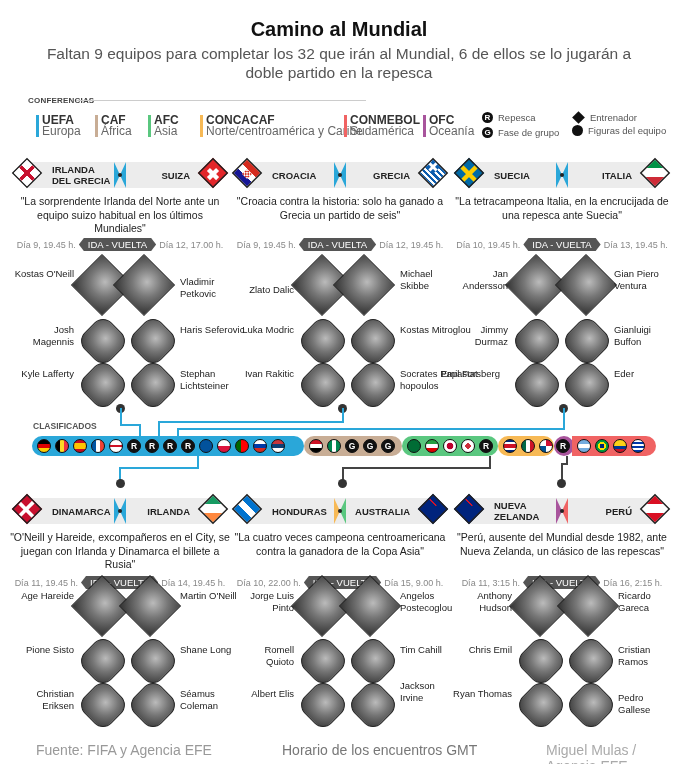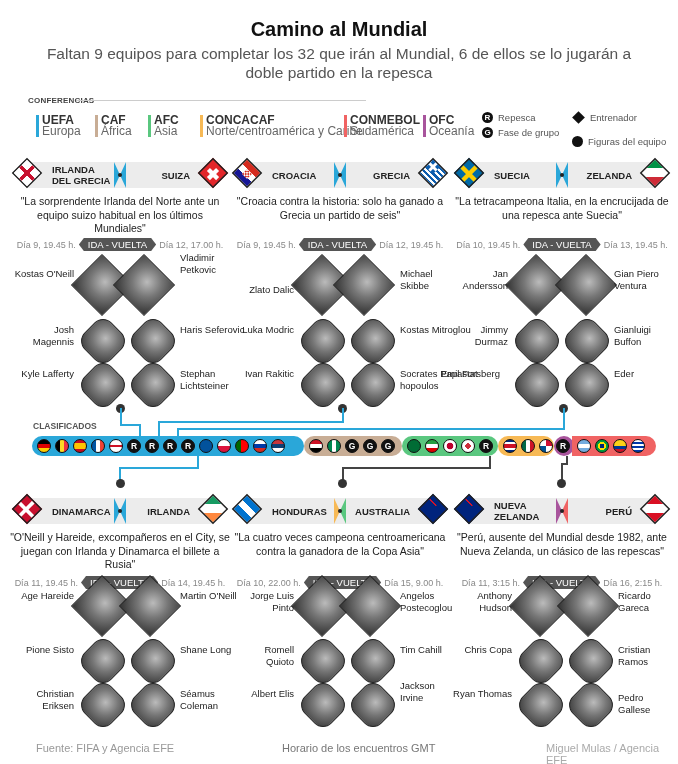--- a/index.html
+++ b/index.html
@@ -38,21 +38,21 @@
 .pname{position:absolute;font-size:9.5px;line-height:12px;color:#222}
 .pname.l{text-align:right}
 .pname.r{text-align:left}
 
 .clasif-label{left:33px;top:421px;font-size:8.5px;font-weight:bold;color:#555}
 .strip{position:absolute;top:436px;height:20px;border-radius:10px;display:flex;align-items:center;padding:0 5px;gap:4px}
 .chip{width:14px;height:14px;border-radius:50%;border:1.5px solid #111;overflow:hidden;flex:none;display:flex;align-items:center;justify-content:center;font-size:8.5px;font-weight:bold;color:#fff;background:#111}
 .line{position:absolute;background:#2aa7d9}
 .line.dk{background:#444}
 .node{position:absolute;width:9px;height:9px;border-radius:50%;background:#333}
-.footer{top:742px;font-size:11px;color:#999}
+.footer{top:742px;font-size:14px;color:#999}
 </style>
 </head>
 <body>
 
 <div class="abs title">Camino al Mundial</div>
 <div class="abs subtitle">Faltan 9 equipos para completar los 32 que irán al Mundial, 6 de ellos se lo jugarán a doble partido en la repesca</div>
 
 <div class="abs conf-label">CONFERENCIAS</div>
 <div class="abs conf-rule"></div>
 
@@ -89,21 +89,21 @@
   <div class="key" style="margin-top:2px">
       <span class="rbadge">G</span>
       <span>Fase de grupo</span>
     </div>
 </div>
 <div class="abs" style="left:572px;top:111px">
   <div class="key">
       <span class="dshape"></span>
       <span>Entrenador</span>
     </div>
-  <div class="key" style="margin-top:11px">
+  <div class="key" style="margin-top:0">
       <span class="cshape"></span>
       <span>Figuras del equipo</span>
     </div>
 </div>
 
 <div class="match" style="left:10px;top:158px;height:240px">
   <div class="band"></div>
   <div class="flag l" style="background:#fff">
       <div style="position:absolute;inset:0;background:linear-gradient(#fff 40%,#c8102e 40%,#c8102e 60%,#fff 60%)"></div>
       <div style="position:absolute;inset:0;background:linear-gradient(90deg,transparent 40%,#c8102e 40%,#c8102e 60%,transparent 60%)"></div>
@@ -121,21 +121,21 @@
     </div>
   <div class="quote">"La sorprendente Irlanda del Norte ante un equipo suizo habitual en los últimos Mundiales"</div>
   <div class="dates">
       <span>Día 9, 19.45 h.</span>
       <span class="pill">IDA - VUELTA</span>
       <span>Día 12, 17.00 h.</span>
     </div>
   <div class="face coach" style="left:70px;top:105px"></div>
   <div class="face coach" style="left:112px;top:105px"></div>
   <div class="pname l" style="right:156px;top:110px;width:60px">Kostas O'Neill</div>
-  <div class="pname r" style="left:170px;top:94px;width:60px">Vladimir Petkovic</div>
+  <div class="pname r" style="left:170px;top:118px;width:60px">Vladimir Petkovic</div>
   <div class="face player" style="left:74px;top:164px"></div>
   <div class="face player" style="left:124px;top:164px"></div>
   <div class="pname l" style="right:156px;top:166px;width:60px">Josh Magennis</div>
   <div class="pname r" style="left:170px;top:166px;width:70px">Haris Seferovic</div>
   <div class="face player" style="left:74px;top:208px"></div>
   <div class="face player" style="left:124px;top:208px"></div>
   <div class="pname l" style="right:156px;top:210px;width:60px">Kyle Lafferty</div>
   <div class="pname r" style="left:170px;top:210px;width:70px">Stephan Lichtsteiner</div>
 </div>
 
@@ -181,21 +181,21 @@
   <div class="flag l" style="background:#006aa7">
       <div style="position:absolute;left:0;top:11px;width:30px;height:6px;background:#fecc00"></div>
       <div style="position:absolute;left:11px;top:0;width:6px;height:30px;background:#fecc00"></div>
     </div>
   <div class="teamname l">SUECIA</div>
   <div class="bow">
       <div class="lt"></div>
       <div class="rt"></div>
       <div class="dot"></div>
     </div>
-  <div class="teamname r">ZELANDA</div>
+  <div class="teamname r">ITALIA</div>
   <div class="flag r" style="background:linear-gradient(135deg,#009246 33%,#fff 33%,#fff 66%,#ce2b37 66%)"></div>
   <div class="quote">"La tetracampeona Italia, en la encrucijada de una repesca ante Suecia"</div>
   <div class="dates">
       <span>Día 10, 19.45 h.</span>
       <span class="pill">IDA - VUELTA</span>
       <span>Día 13, 19.45 h.</span>
     </div>
   <div class="face coach" style="left:62px;top:105px"></div>
   <div class="face coach" style="left:112px;top:105px"></div>
   <div class="pname l" style="right:164px;top:110px;width:60px">Jan Andersson</div>
@@ -368,21 +368,21 @@
       <span>Día 11, 3:15 h.</span>
       <span class="pill">IDA - VUELTA</span>
       <span>Día 16, 2:15 h.</span>
     </div>
   <div class="face coach" style="left:66px;top:90px"></div>
   <div class="face coach" style="left:114px;top:90px"></div>
   <div class="pname l" style="right:160px;top:96px;width:60px">Anthony Hudson</div>
   <div class="pname r" style="left:166px;top:96px;width:60px">Ricardo Gareca</div>
   <div class="face player" style="left:70px;top:148px"></div>
   <div class="face player" style="left:120px;top:148px"></div>
-  <div class="pname l" style="right:160px;top:150px;width:60px">Chris Copa</div>
+  <div class="pname l" style="right:160px;top:150px;width:60px">Chris Emil</div>
   <div class="pname r" style="left:166px;top:150px;width:60px">Cristian Ramos</div>
   <div class="face player" style="left:70px;top:192px"></div>
   <div class="face player" style="left:120px;top:192px"></div>
   <div class="pname l" style="right:160px;top:194px;width:60px">Ryan Thomas</div>
   <div class="pname r" style="left:166px;top:198px;width:60px">Pedro Gallese</div>
 </div>
 
 <div class="abs footer" style="left:36px">Fuente: FIFA y Agencia EFE</div>
 <div class="abs footer" style="left:282px;color:#777">Horario de los encuentros GMT</div>
 <div class="abs footer" style="left:546px;color:#aaa">Miguel Mulas / Agencia EFE</div>

